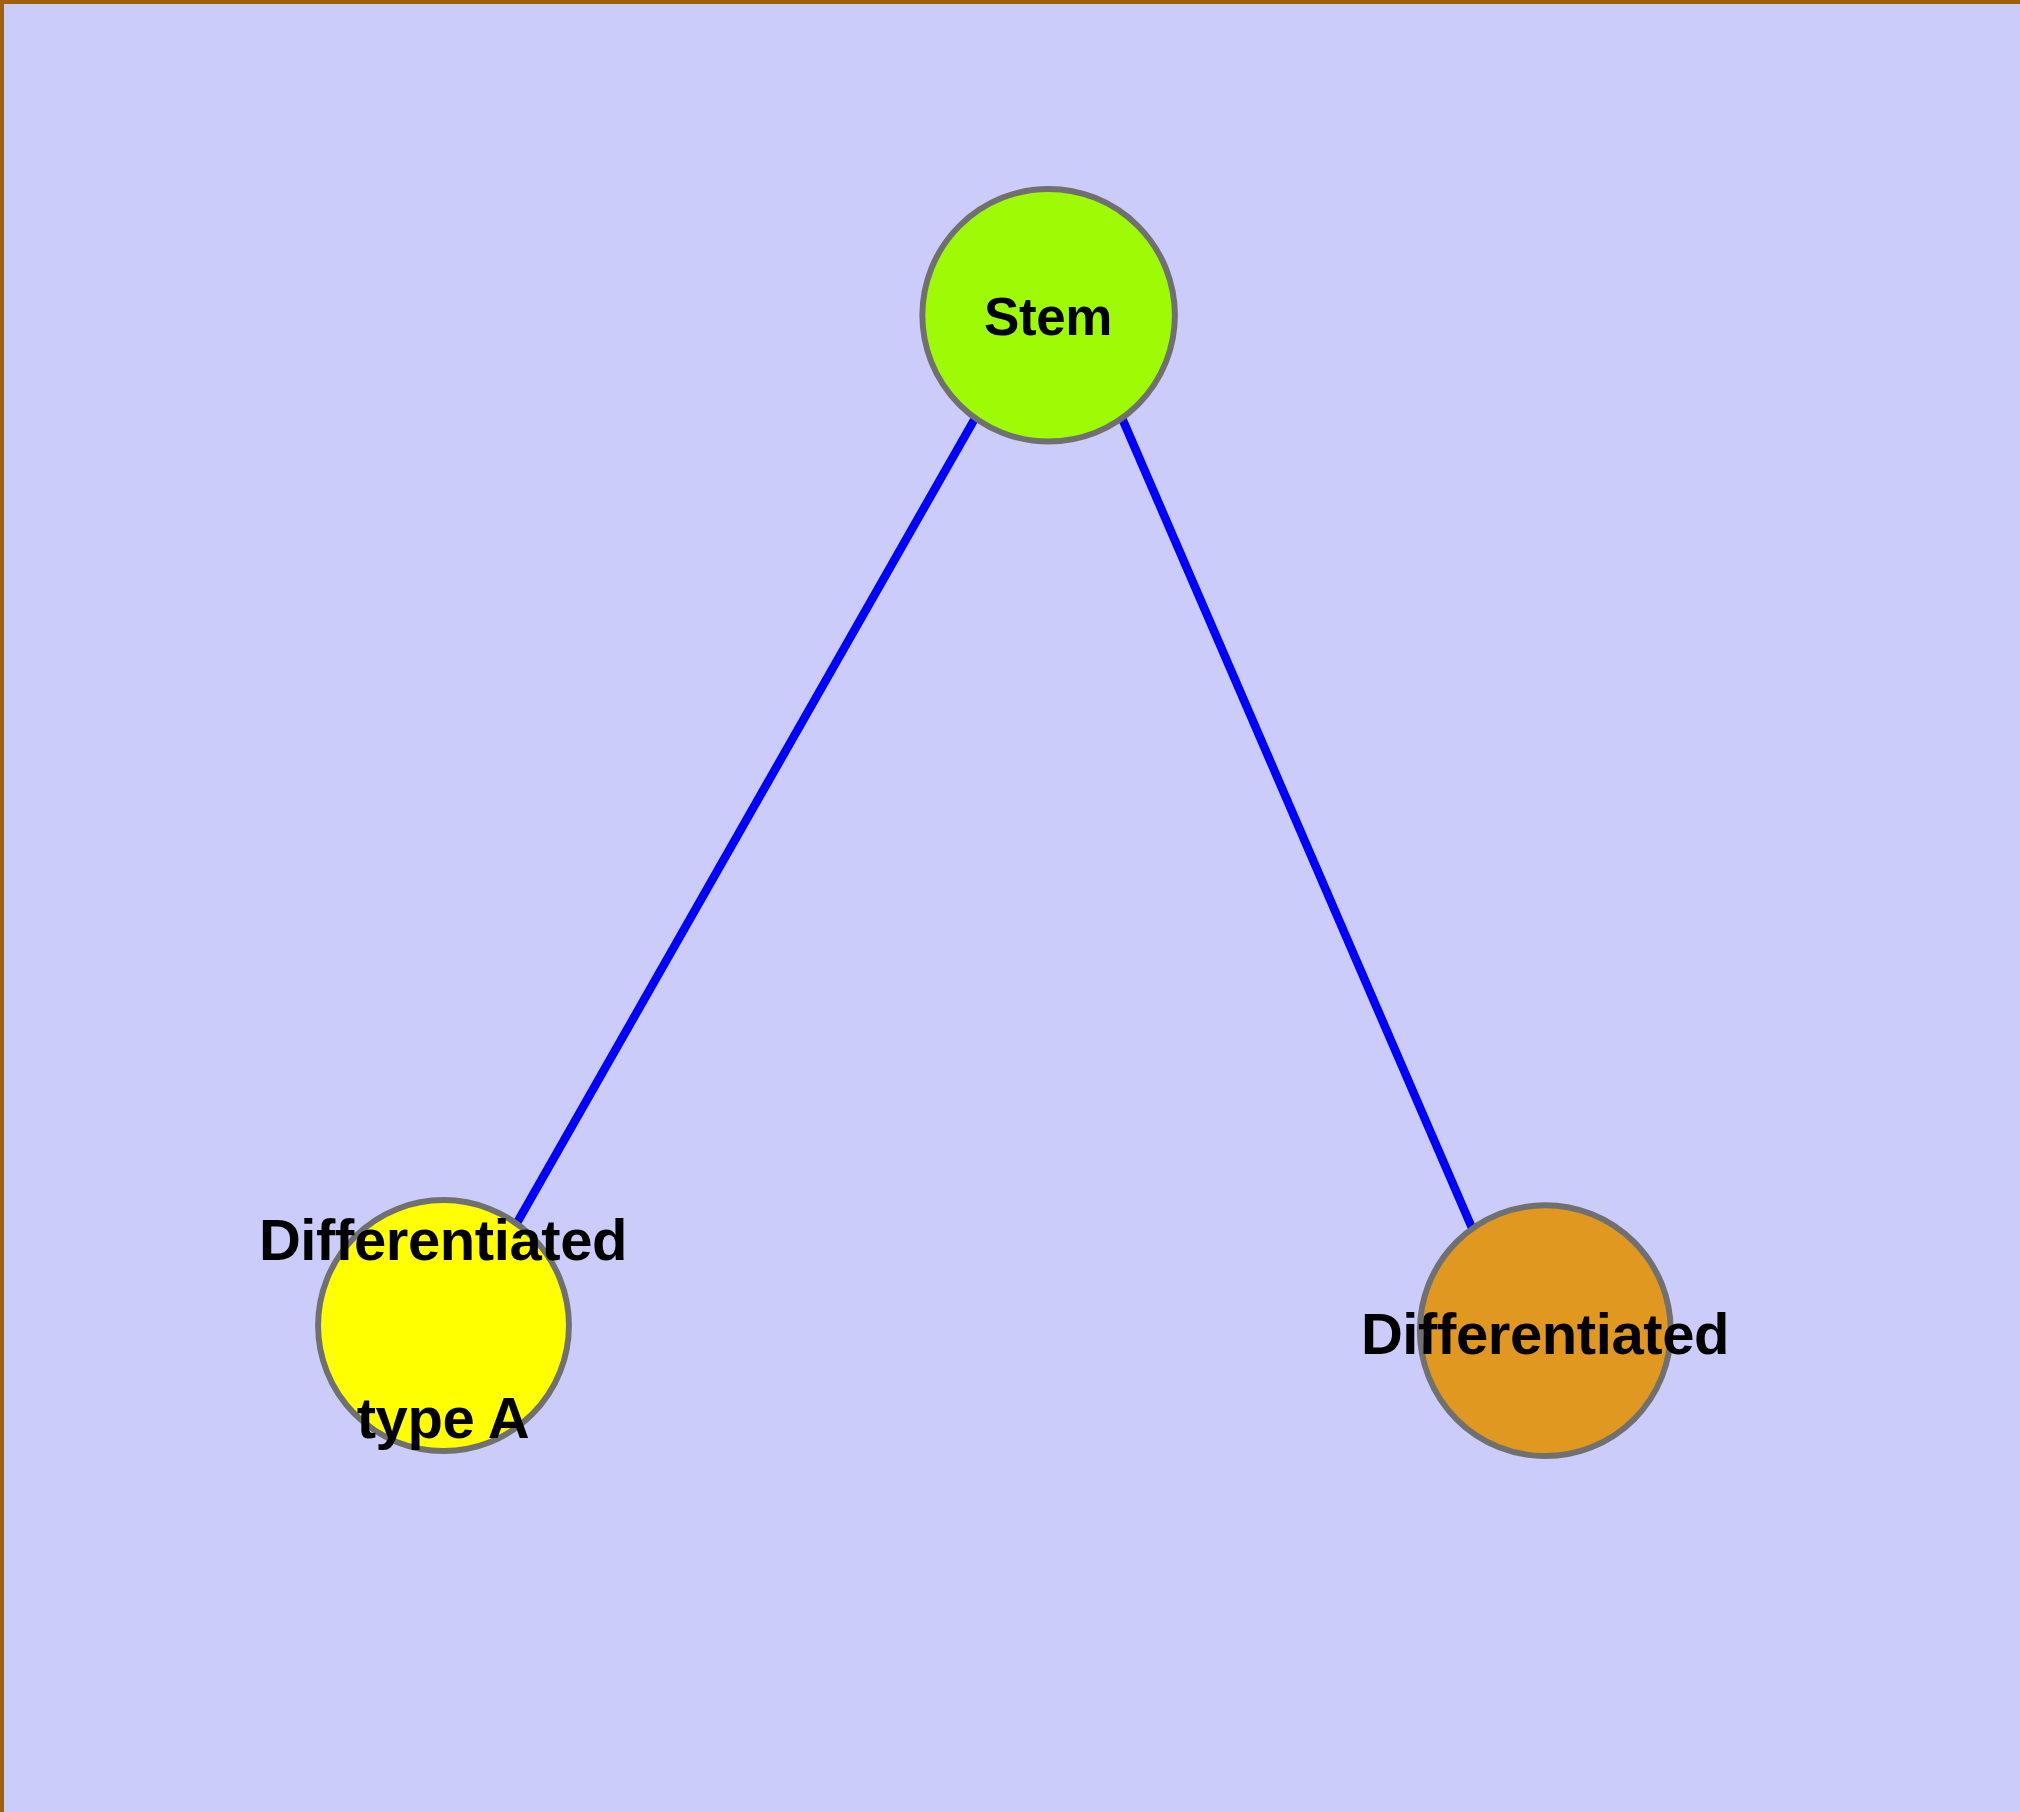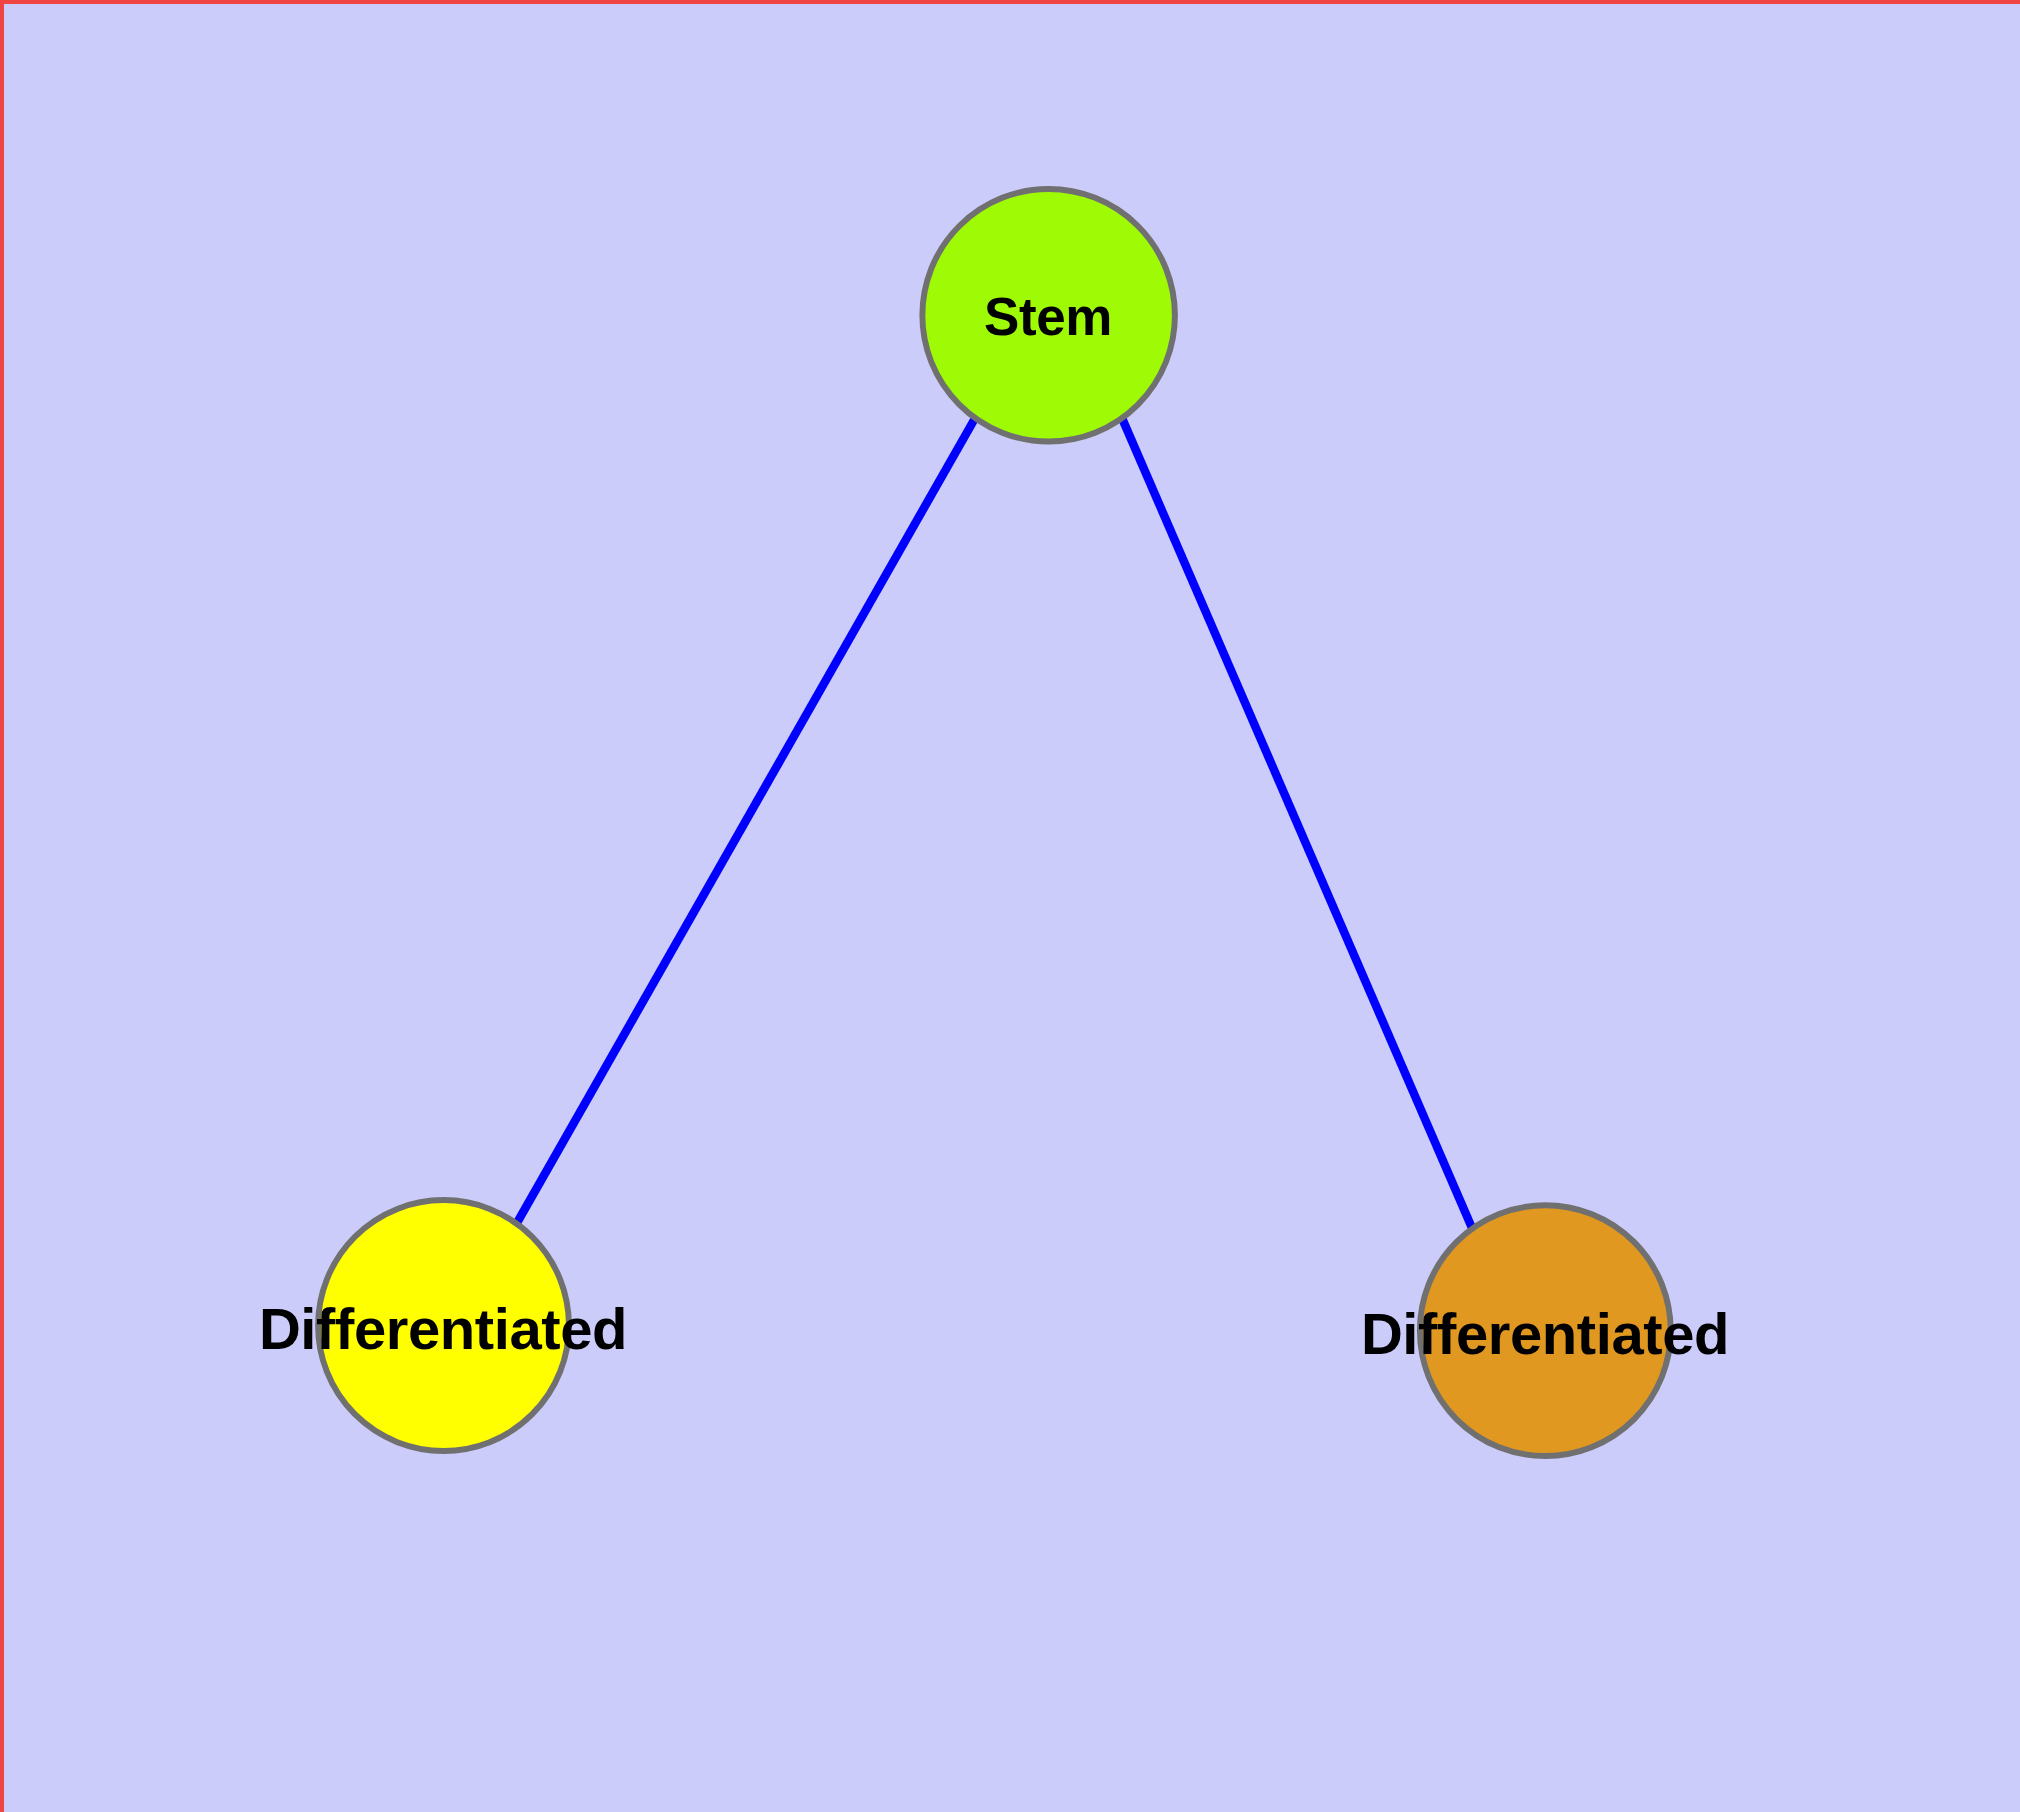--- a/index.html
+++ b/index.html
@@ -4,21 +4,21 @@
 <style>
   html, body {
     margin: 0;
     padding: 0;
     background: #ffffff;
   }
   #canvas {
     position: relative;
     width: 2021px;
     height: 1812px;
-    background: #ef4444;
+    background: #a16207;
     overflow: hidden;
     font-family: "Liberation Sans", sans-serif;
   }
   #plot-bg {
     position: absolute;
     left: 4.2px;
     top: 4.2px;
     width: 2016px;
     height: 1808px;
     background: #ccccfa;
@@ -77,20 +77,21 @@
       <circle cx="1237" cy="372" r="149" fill="#9efa05" stroke="#707070" stroke-width="7"></circle>
       <circle cx="523" cy="1564" r="148" fill="#ffff00" stroke="#707070" stroke-width="7"></circle>
       <circle cx="1823" cy="1570" r="148" fill="#e09820" stroke="#707070" stroke-width="7"></circle>
     </g>
   </svg>
 
   <div class="node-label" id="label-stem">Stem</div>
 
   <div class="node-label" id="label-diff-a">
     <div>Differentiated</div>
+    <div>type A</div>
   </div>
 
   <div class="node-label" id="label-diff-b">
     <div>Differentiated</div>
   </div>
 
 </div>
 
 
 </body></html>

